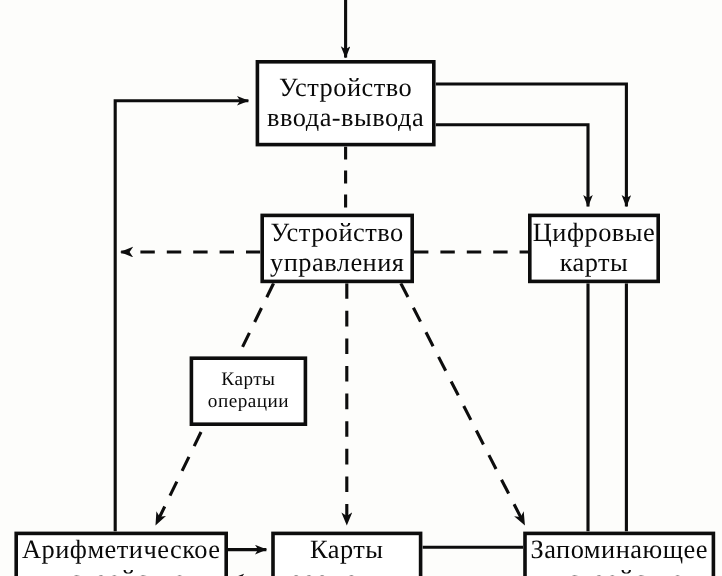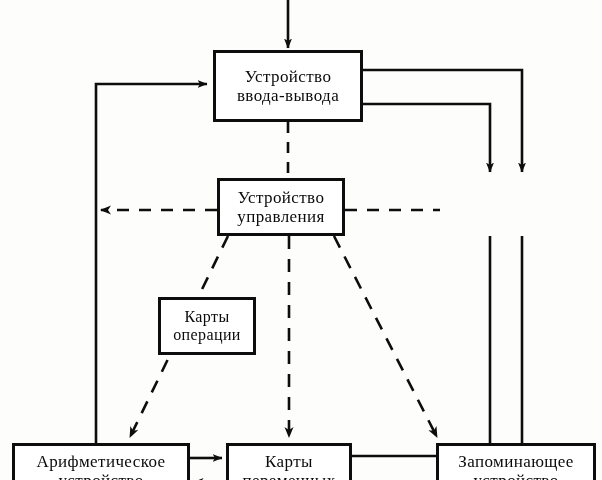--- a/index.html
+++ b/index.html
@@ -32,21 +32,21 @@
     justify-content: center;
     text-align: center;
     line-height: 1.12;
     color: #0a0a0a;
     letter-spacing: 0.4px;
   }
   .node-label {
     display: block;
     width: 100%;
     white-space: pre-line;
-    font-size: 17px;
+    font-size: 22px;
   }
   .small-node .node-label { font-size: 16px; }
 </style>
 </head>
 <body>
 
 <div id="canvas">
 
   <svg class="diagram" viewBox="0 0 602 480">
     <defs>
@@ -124,20 +124,24 @@
   <div class="node-box" style="left:213px; top:50px; width:150px; height:72px;">
     <span class="node-label">Устройство
 ввода-вывода</span>
   </div>
 
   <div class="node-box" style="left:217px; top:178px; width:128px; height:58px;">
     <span class="node-label">Устройство
 управления</span>
   </div>
 
+  <div class="node-box" style="left:440px; top:178px; width:110px; height:58px;">
+    <span class="node-label">Цифровые
+карты</span>
+  </div>
 
   <div class="node-box small-node" style="left:158px; top:297px; width:98px; height:58px;">
     <span class="node-label">Карты
 операции</span>
   </div>
 
   <div class="node-box" style="left:12px; top:443px; width:178px; height:56px;">
     <span class="node-label">Арифметическое
 устройство</span>
   </div>

